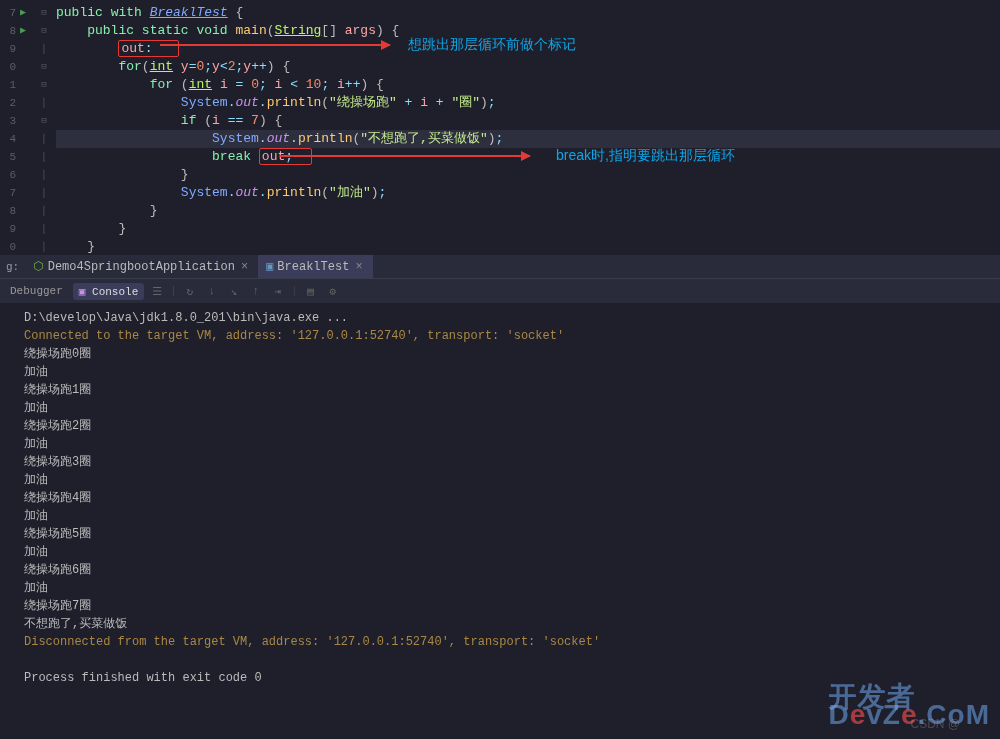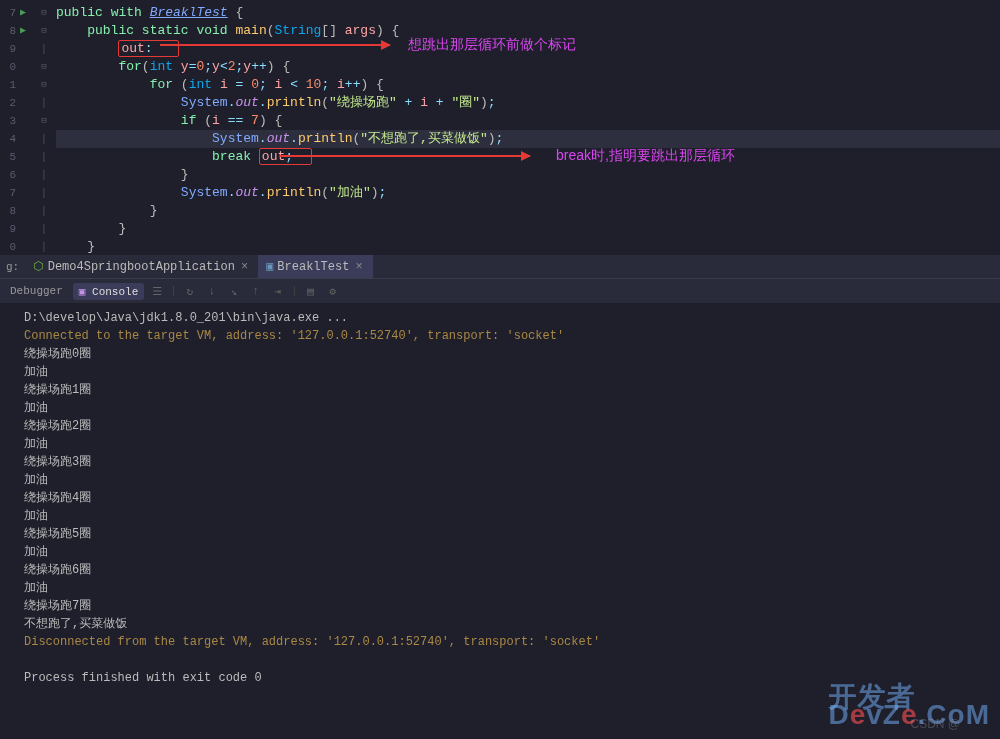--- a/index.html
+++ b/index.html
@@ -48,34 +48,34 @@
   }
   .code {
     flex: 1;
     padding-top: 4px;
     line-height: 18px;
     padding-left: 6px;
     position: relative;
   }
   .code pre { font-family: inherit; font-size: 13px; line-height: 18px; white-space: pre; }
   .kw { color: #86efac; }
-  .type { color: #0ea5e9; }
+  .type { color: #bef264; text-decoration: underline; }
   .cls { color: #82aaff; font-style: italic; text-decoration: underline; }
   .mth { color: #ffcb6b; }
   .fld { color: #c792ea; font-style: italic; }
   .str { color: #c3e88d; }
   .num { color: #f78c6c; }
   .op { color: #89ddff; }
   .id { color: #fca5a5; }
   .par { color: #bbbbbb; }
   .sys { color: #82aaff; }
 
   .hl-line { background: #2e2f3e; }
   .red-box { border: 1px solid #e53935; padding: 0 2px; border-radius: 2px; }
-  .annotation { position: absolute; color: #d946ef; font-size: 14px; font-family: sans-serif; pointer-events: none; }
+  .annotation { position: absolute; color: #0ea5e9; font-size: 14px; font-family: sans-serif; pointer-events: none; }
   .arrow { position: absolute; height: 2px; background: #e53935; }
   .arrow::after { content: ''; position: absolute; right: -1px; top: -4px; border-left: 10px solid #e53935; border-top: 5px solid transparent; border-bottom: 5px solid transparent; }
 
   .tabs-bar {
     height: 24px;
     background: #292a3a;
     border-bottom: 1px solid #3a3c4e;
     display: flex;
     align-items: center;
     font-size: 12px;

